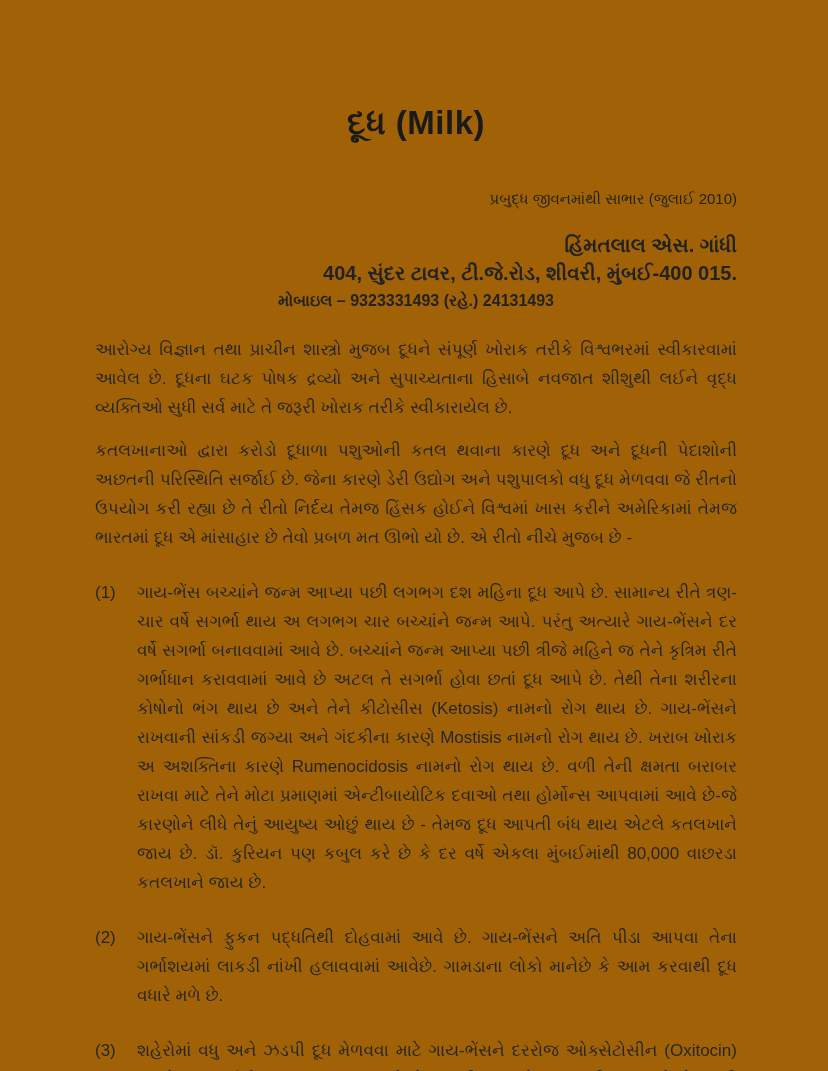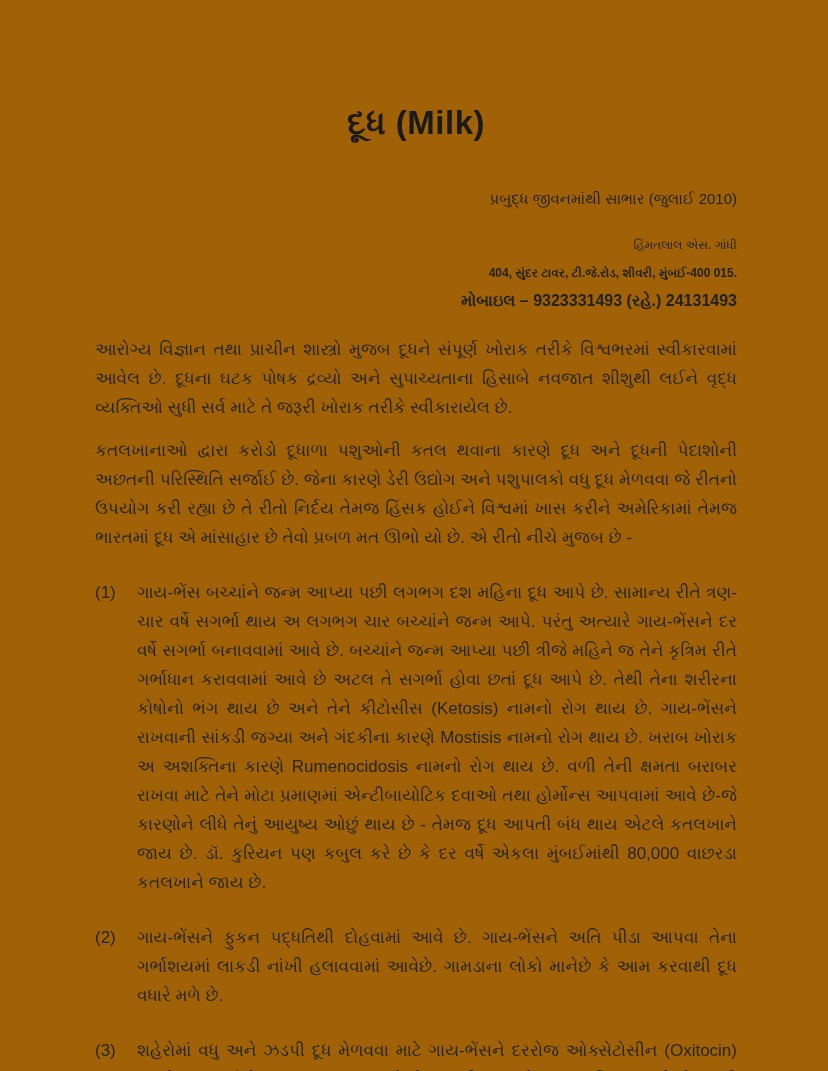--- a/index.html
+++ b/index.html
@@ -33,30 +33,31 @@
     margin-top: 42px;
     text-align: right;
     line-height: 28px;
   }
   .attribution {
     font-size: 15px;
     font-weight: 400;
     margin-bottom: 18px;
   }
   .author {
-    font-size: 12px;
-    font-weight: normal;
+    font-size: 20px;
+    font-weight: bold;
   }
   .address {
-    font-size: 12px;
+    font-size: 20px;
     font-weight: bold;
   }
   .phone {
     font-size: 16px;
     font-weight: bold;
+    text-align: center;
   }
   .body-text {
     font-size: 17px;
     line-height: 29px;
     text-align: justify;
     color: #262626;
   }
   .para-1 { margin-top: 20px; }
   .para-2 { margin-top: 14px; }
   .num-list { margin-top: 20px; }

